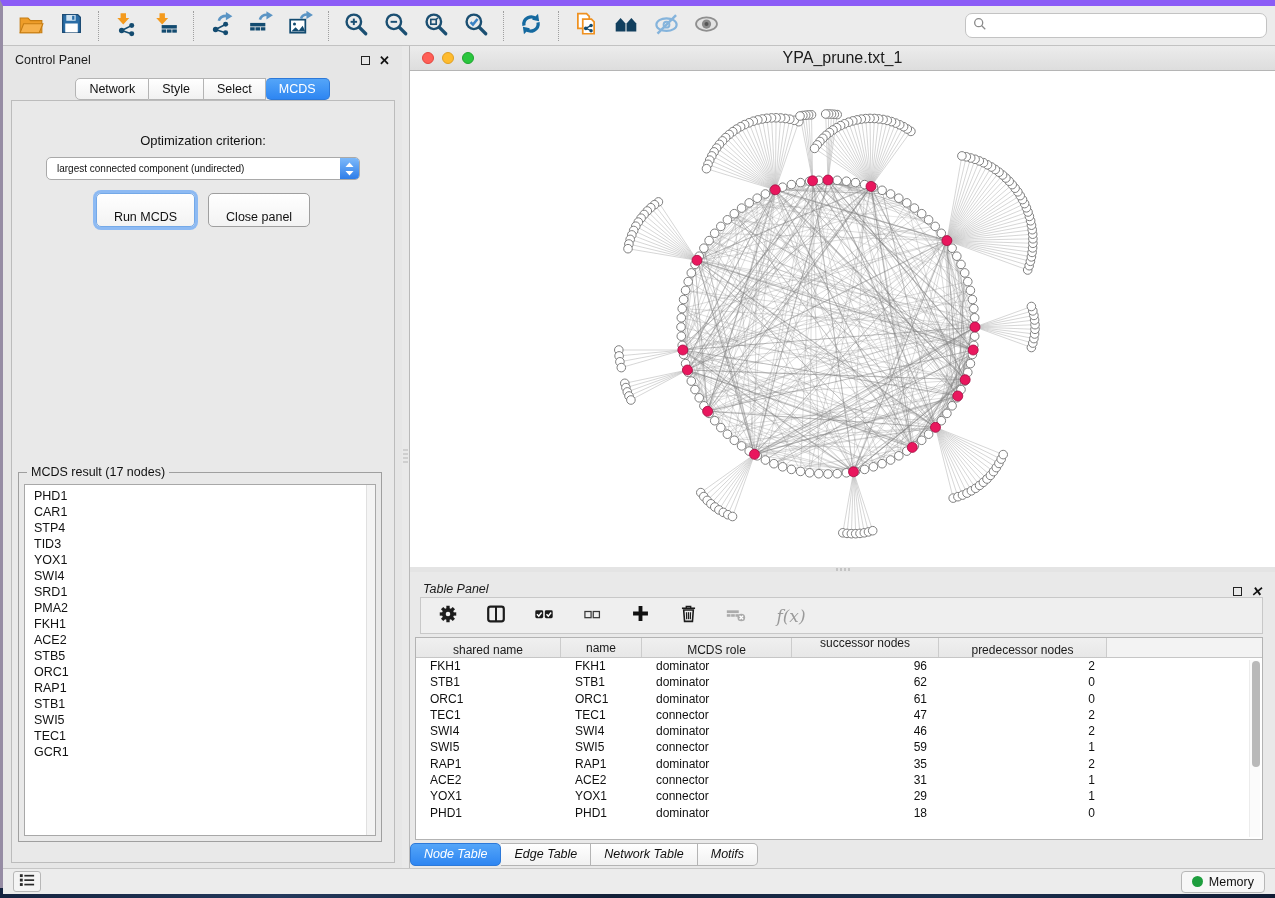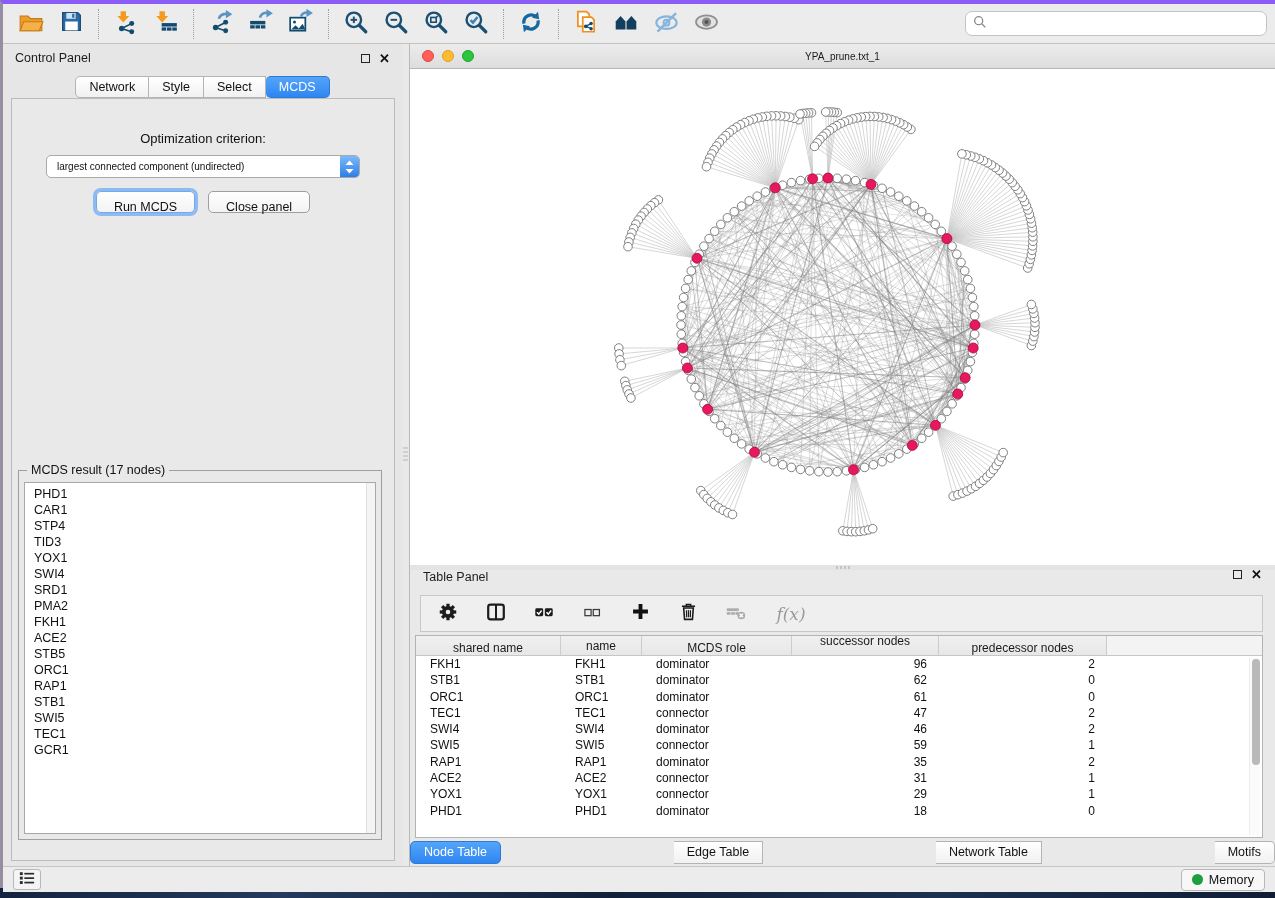--- a/index.html
+++ b/index.html
@@ -2,21 +2,21 @@
 <html><head>
 <meta charset="utf-8">
 <style>
   * { margin:0; padding:0; box-sizing:border-box; }
   html,body { width:1275px; height:898px; }
   body { font-family:"Liberation Sans", sans-serif; background:#101d38; overflow:hidden; }
   .screen { position:relative; width:1275px; height:898px; }
   .wallpaper { position:absolute; left:0; top:0; width:100%; height:100%;
     background:linear-gradient(90deg,#14233f,#24395c 22%,#122038 48%,#1c3050 74%,#101c34); }
   .app { position:absolute; left:0; top:0; width:1275px; height:888px; background:#ececec;
-    border-top:4px solid #8b5cf6; border-left:3px solid #968ca4; }
+    border-top:6px solid #8b5cf6; border-left:3px solid #968ca4; }
 
   
   .toolbar { position:absolute; left:0; top:0; right:0; height:40px; background:#ececec;
     border-bottom:1px solid #c2c2c2; display:flex; align-items:center; padding:0 8px; }
   .tb-btn { width:40px; height:34px; display:flex; align-items:center; justify-content:center;
     border-radius:4px; cursor:default; }
   .tb-sep { width:1px; height:30px; border-left:1px dotted #9f9f9f; margin:0 7px; }
   .search-wrap { margin-left:auto; width:302px; height:25px; background:#fff;
     border:1px solid #c3c3c3; border-radius:7px; display:flex; align-items:center; padding:0 7px; }
   .search-wrap input { border:none; outline:none; flex:1; font-size:12px; margin-left:5px;
@@ -43,21 +43,21 @@
   .opt-label { margin-top:32px; text-align:center; font-size:13px; color:#111; }
   .select-box { margin:9px auto 0; width:314px; height:23px; background:#fff; border:1px solid #a9a9a9;
     border-radius:5px; display:flex; align-items:center; position:relative; }
   .select-box .sel-text { font-size:10px; padding-left:10px; color:#111; flex:1; }
   .sel-stepper { width:19px; height:21px; margin-right:0px; border-radius:0 4px 4px 0;
     background:linear-gradient(#7db9fa,#2d7de9); display:flex; flex-direction:column;
     align-items:center; justify-content:center; gap:1px; }
   .sel-stepper svg { display:block; }
   .btn-row { margin-top:13px; display:flex; justify-content:center; gap:13px; }
   .push-btn { font-size:12.5px; font-family:"Liberation Sans",sans-serif; background:linear-gradient(#ffffff,#f3f3f3);
-    border:1px solid #9f9f9f; border-radius:5px; height:22px; padding:8px 17px; color:#111; }
+    border:1px solid #9f9f9f; border-radius:5px; height:22px; padding:16px 17px; color:#111; }
   .push-btn.focused { box-shadow:0 0 0 3px rgba(110,170,245,.75); border-color:#74a9e8; }
   .result-group { position:absolute; left:6px; right:12px; top:371px; bottom:20px; border:1px solid #9f9f9f; }
   .result-legend { position:absolute; top:-8px; left:8px; background:#e9e9e9; padding:0 4px; font-size:12.5px; color:#111; }
   .result-list { position:absolute; left:5px; right:5px; top:11px; bottom:5px; background:#fff;
     border:1px solid #a8a8a8; overflow:hidden; }
   .result-items { padding:3px 0 0 9px; }
   .result-items div { font-size:12.5px; line-height:16px; color:#111; }
   .result-scroll { position:absolute; right:0; top:0; bottom:0; width:9px; background:#f4f4f4; border-left:1px solid #e0e0e0; }
 
   
@@ -71,44 +71,44 @@
   
   .right-col { flex:1; display:flex; flex-direction:column; min-width:0; }
   .net-window { height:521px; display:flex; flex-direction:column; flex:none; }
   .net-titlebar { height:25px; background:linear-gradient(#ececec,#dddddd); border-bottom:1px solid #b5b5b5;
     display:flex; align-items:center; position:relative; }
   .traffic { display:flex; gap:8px; margin-left:12px; }
   .light { width:12px; height:12px; border-radius:50%; }
   .light.red { background:#ff5f57; border:1px solid #e2463f; }
   .light.yellow { background:#febb2e; border:1px solid #dfa023; }
   .light.green { background:#2ac63e; border:1px solid #1fa52f; }
-  .net-title { position:absolute; left:0; right:0; text-align:center; font-size:10px; color:#1b1b1b; }
+  .net-title { position:absolute; left:0; right:0; text-align:center; font-size:16px; color:#1b1b1b; }
   .net-canvas { flex:1; background:#fff; overflow:hidden; }
   .net-canvas svg { display:block; }
 
   
   .table-panel { flex:1; background:#e9e9e9; display:flex; flex-direction:column; min-height:0; }
-  .tp-header { height:24px; display:flex; align-items:flex-start; padding:0 13px; }
+  .tp-header { height:24px; display:flex; align-items:flex-end; padding:0 13px;font-style:italic; }
   .tp-title { font-size:12.5px; color:#1c1c1c; }
   .tp-toolbar { height:37px; margin:1px 12px 3px 10px; background:#efefef; border:1px solid #c8c8c8;
     display:flex; align-items:center; gap:18px; padding-left:12px; flex:none; }
   .tp-tool { width:30px; height:30px; display:flex; align-items:center; justify-content:center; }
   .tbl-wrap { position:relative; margin:0 12px 0 5px; flex:1; background:#fff; border:1px solid #b3b3b3; overflow:hidden; }
   .tbl-head { display:grid; grid-template-columns:145px 81px 150px 147px 168px 1fr; height:20px;
     background:linear-gradient(#f0f0f0,#e7e7e7); border-bottom:1px solid #c6c6c6; }
   .th { display:flex; align-items:center; justify-content:center; gap:5px; font-size:12px; color:#1a1a1a;
     border-right:1px solid #cccccc; overflow:hidden; white-space:nowrap;flex-direction:column; }
   .th.filler { border-right:none; background:#f3f3f3; }
   .sort-chev { font-size:9px; color:#555; margin-left:2px; }
   .tbl-body .tr { display:grid; grid-template-columns:145px 81px 150px 147px 168px 1fr; height:16.3px; }
   .tbl-body .td { font-size:12px; color:#101010; line-height:16.3px; padding-left:14px; white-space:nowrap; }
   .tbl-body .td.num { text-align:right; padding-left:0; padding-right:12px; }
   .tbl-vscroll { position:absolute; top:22px; right:2px; bottom:2px; width:11px; background:#fbfbfb; border-left:1px solid #ececec; }
   .tbl-thumb { position:absolute; left:1.5px; top:1px; width:8px; height:106px; border-radius:4px; background:#b9b9b9; }
-  .tp-tabs { height:28px; display:flex; justify-content:space-between; align-items:center; flex:none; }
+  .tp-tabs { height:28px; display:flex; justify-content:flex-start; align-items:center; flex:none;font-style:italic; }
 
   
   .status-bar { position:absolute; left:0; top:862px; right:0; height:26px; background:#ececec;
     border-top:1px solid #c6c6c6; display:flex; align-items:center; padding:0 10px; }
   .sb-btn { width:28px; height:21px; border:1px solid #b7b7b7; border-radius:3px; background:#f4f4f4;
     display:flex; align-items:center; justify-content:center; }
   .mem-btn { margin-left:auto; height:22px; border:1px solid #b7b7b7; border-radius:4px; background:#f7f7f7;
     display:flex; align-items:center; gap:6px; padding:0 10px; font-size:12.5px; color:#111; }
   .mem-dot { width:11px; height:11px; border-radius:50%; }
 </style>

